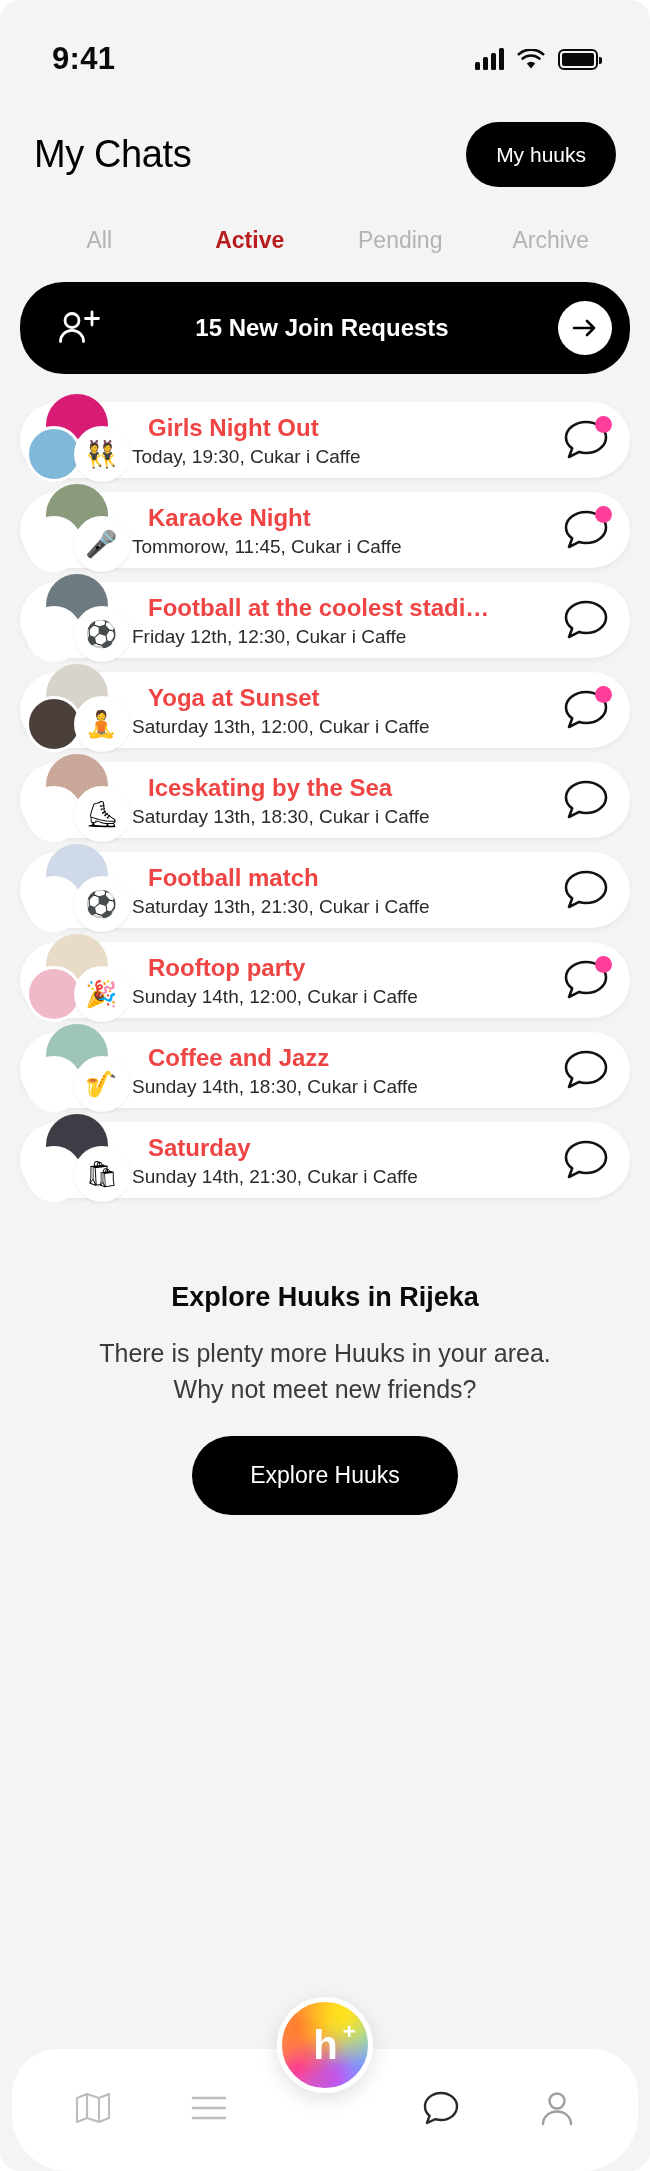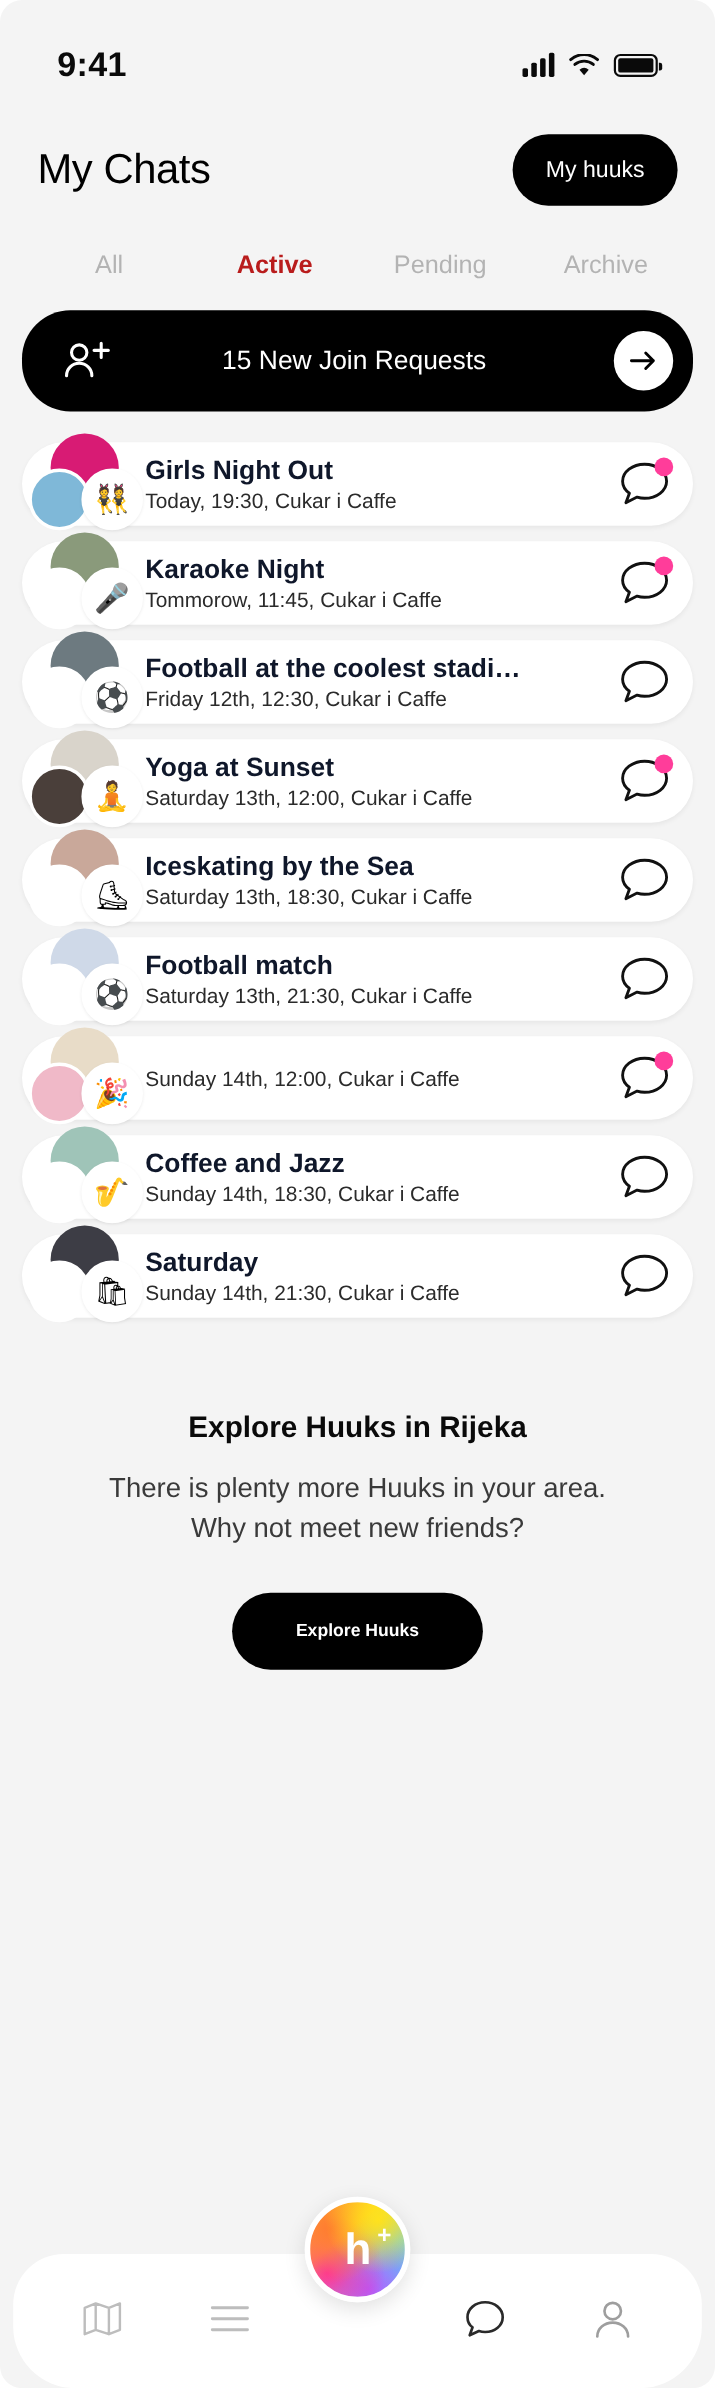--- a/index.html
+++ b/index.html
@@ -73,21 +73,21 @@
   .join-banner {
     margin: 28px 20px 0 20px;
     background: #000; color: #fff;
     border-radius: 44px;
     height: 92px;
     display: flex; align-items: center;
     padding: 0 18px 0 34px;
     cursor: pointer;
   }
   .join-icon { width: 52px; flex: none; display:flex; align-items:center; justify-content:center; }
-  .join-label { flex: 1; text-align: center; font-size: 24px; font-weight: 400; margin-left: -20px; }
+  .join-label { flex: 1; text-align: center; font-size: 24px; font-weight: 700; margin-left: -20px; }
   .join-arrow {
     width: 54px; height: 54px; flex: none;
     border-radius: 50%; background: #fff;
     display: flex; align-items: center; justify-content: center;
   }
 
   
   .chat-list { margin-top: 28px; padding: 0 20px; display: flex; flex-direction: column; gap: 14px; }
   .chat-row {
     position: relative;
@@ -119,44 +119,45 @@
   .av-emoji {
     position: absolute; left: 50px; top: 32px;
     width: 56px; height: 56px; border-radius: 50%;
     background: #fff; border: 3px solid #fff;
     display: flex; align-items: center; justify-content: center;
     font-size: 26px;
     box-shadow: 0 1px 3px rgba(0,0,0,.08);
   }
   .chat-text { flex: 1; min-width: 0; }
   .chat-title {
-    font-size: 24px; font-weight: 700; color: #0f172a;
+    font-size: 24px; font-weight: 700; color: #ef4444;
     white-space: nowrap; overflow: hidden; text-overflow: ellipsis;
     line-height: 1.25;
+    margin-left: 16px;
   }
   .chat-sub {
     font-size: 19px; color: #2b2b2b; margin-top: 3px;
     white-space: nowrap; overflow: hidden; text-overflow: ellipsis;
   }
   .chat-bubble { position: relative; width: 48px; height: 44px; flex: none; margin-left: 8px; }
   .chat-bubble .dot {
     position: absolute; right: -2px; top: -2px;
     width: 17px; height: 17px; border-radius: 50%;
     background: #ff3d9a;
   }
 
   
   .explore { margin-top: 84px; text-align: center; padding: 0 40px; }
   .explore-title { font-size: 27px; font-weight: 700; color: #0a0a0a; }
   .explore-sub { margin-top: 22px; font-size: 25px; color: #3a3a3a; line-height: 1.45; }
   .explore-btn {
-    margin: 40px auto 0 auto;
+    margin: 28px auto 0 auto;
     display: block;
     background: #000; color: #fff;
-    font-size: 16px; font-weight: 700;
+    font-size: 23px; font-weight: 400;
     border: none; border-radius: 40px;
     padding: 26px 58px; cursor: pointer;
   }
 
   
   .navwrap { position: absolute; left: 0; right: 0; bottom: 0; height: 190px; }
   .navbar {
     position: absolute; left: 12px; right: 12px; bottom: 0;
     height: 122px;
     background: #fff;
@@ -328,20 +329,21 @@
             <path d="M24 4c11 0 20 7 20 15.5S35 35 24 35c-2.4 0-4.7-.4-6.8-1.1L7 39l3.2-8.6C6.2 27.6 4 23.8 4 19.5 4 11 13 4 24 4z" stroke="#111" stroke-width="2.6" fill="none" stroke-linejoin="round"></path>
           </svg></div>
       </div>
       <div class="chat-row">
         <div class="avatars">
           <div class="av-main" style="background:#e8dcc8"></div>
           <div class="av-sec" style="background:#f0b9c8"></div>
           <div class="av-emoji">🎉</div>
         </div>
         <div class="chat-text">
+          <div class="chat-title">Rooftop party</div>
           <div class="chat-sub">Sunday 14th, 12:00, Cukar i Caffe</div>
         </div>
         <div class="chat-bubble"><svg width="48" height="44" viewBox="0 0 48 44">
             <path d="M24 4c11 0 20 7 20 15.5S35 35 24 35c-2.4 0-4.7-.4-6.8-1.1L7 39l3.2-8.6C6.2 27.6 4 23.8 4 19.5 4 11 13 4 24 4z" stroke="#111" stroke-width="2.6" fill="none" stroke-linejoin="round"></path>
           </svg><span class="dot"></span></div>
       </div>
       <div class="chat-row">
         <div class="avatars">
           <div class="av-main" style="background:#9fc4b8"></div>
           <div class="av-sec" style="background:#ffffff"></div>

